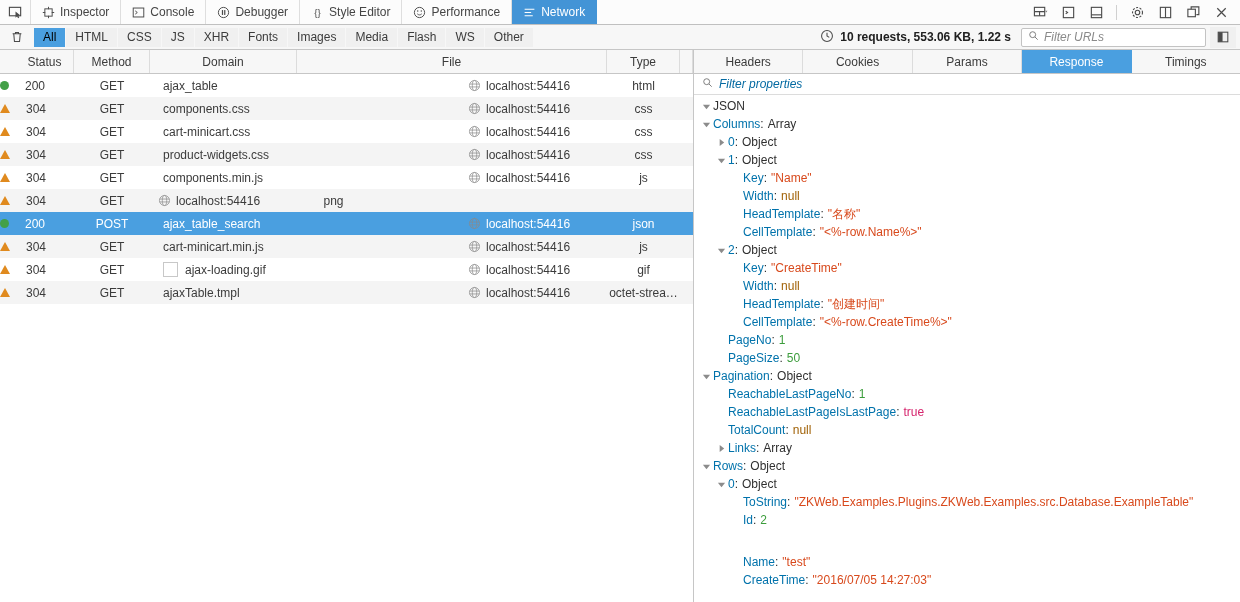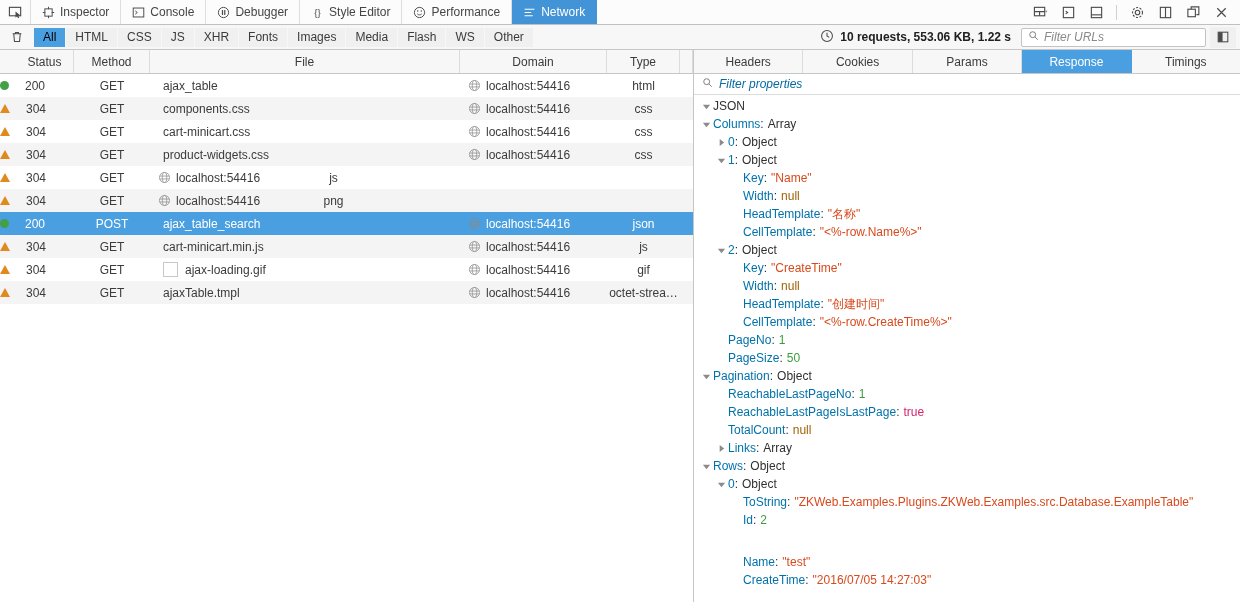--- a/index.html
+++ b/index.html
@@ -371,22 +371,22 @@
       </svg>
   </div>
 </div>
 
 <div id="main">
 
   <div id="request-list">
     <div class="rt-head">
       <div class="th c-status" style="justify-content:center;padding-left:16px">Status</div>
       <div class="th c-method">Method</div>
+      <div class="th c-domain" style="justify-content:center;padding-left:0">Domain</div>
       <div class="th c-file" style="justify-content:center;padding-left:0">File</div>
-      <div class="th c-domain" style="justify-content:center;padding-left:0">Domain</div>
       <div class="th c-type">Type</div>
       <div class="th c-tail"></div>
     </div>
     <div class="rt-body" id="rt-body">
         <div class="rt-row">
           <div class="cell c-status">
             <span class="dot"></span>
             <span class="num">200</span>
           </div>
           <div class="cell c-method">GET</div>
@@ -463,20 +463,23 @@
           </div>
           <div class="cell c-type">css</div>
           <div class="cell c-tail"></div>
         </div>
         <div class="rt-row">
           <div class="cell c-status">
             <span class="tri"></span>
             <span class="num">304</span>
           </div>
           <div class="cell c-method">GET</div>
+          <div class="cell c-file">
+            <span>components.min.js</span>
+          </div>
           <div class="cell c-domain">
             <svg class="globe" width="13" height="13" viewBox="0 0 16 16">
               <circle cx="8" cy="8" r="6.2" fill="none" stroke="#8a8a8a" stroke-width="1.1"></circle>
               <ellipse cx="8" cy="8" rx="2.7" ry="6.2" fill="none" stroke="#8a8a8a" stroke-width="1.1"></ellipse>
               <path d="M2 6.2h12M2 9.8h12" stroke="#8a8a8a" stroke-width="1.1"></path>
             </svg>
             <span>localhost:54416</span>
           </div>
           <div class="cell c-type">js</div>
           <div class="cell c-tail"></div>

